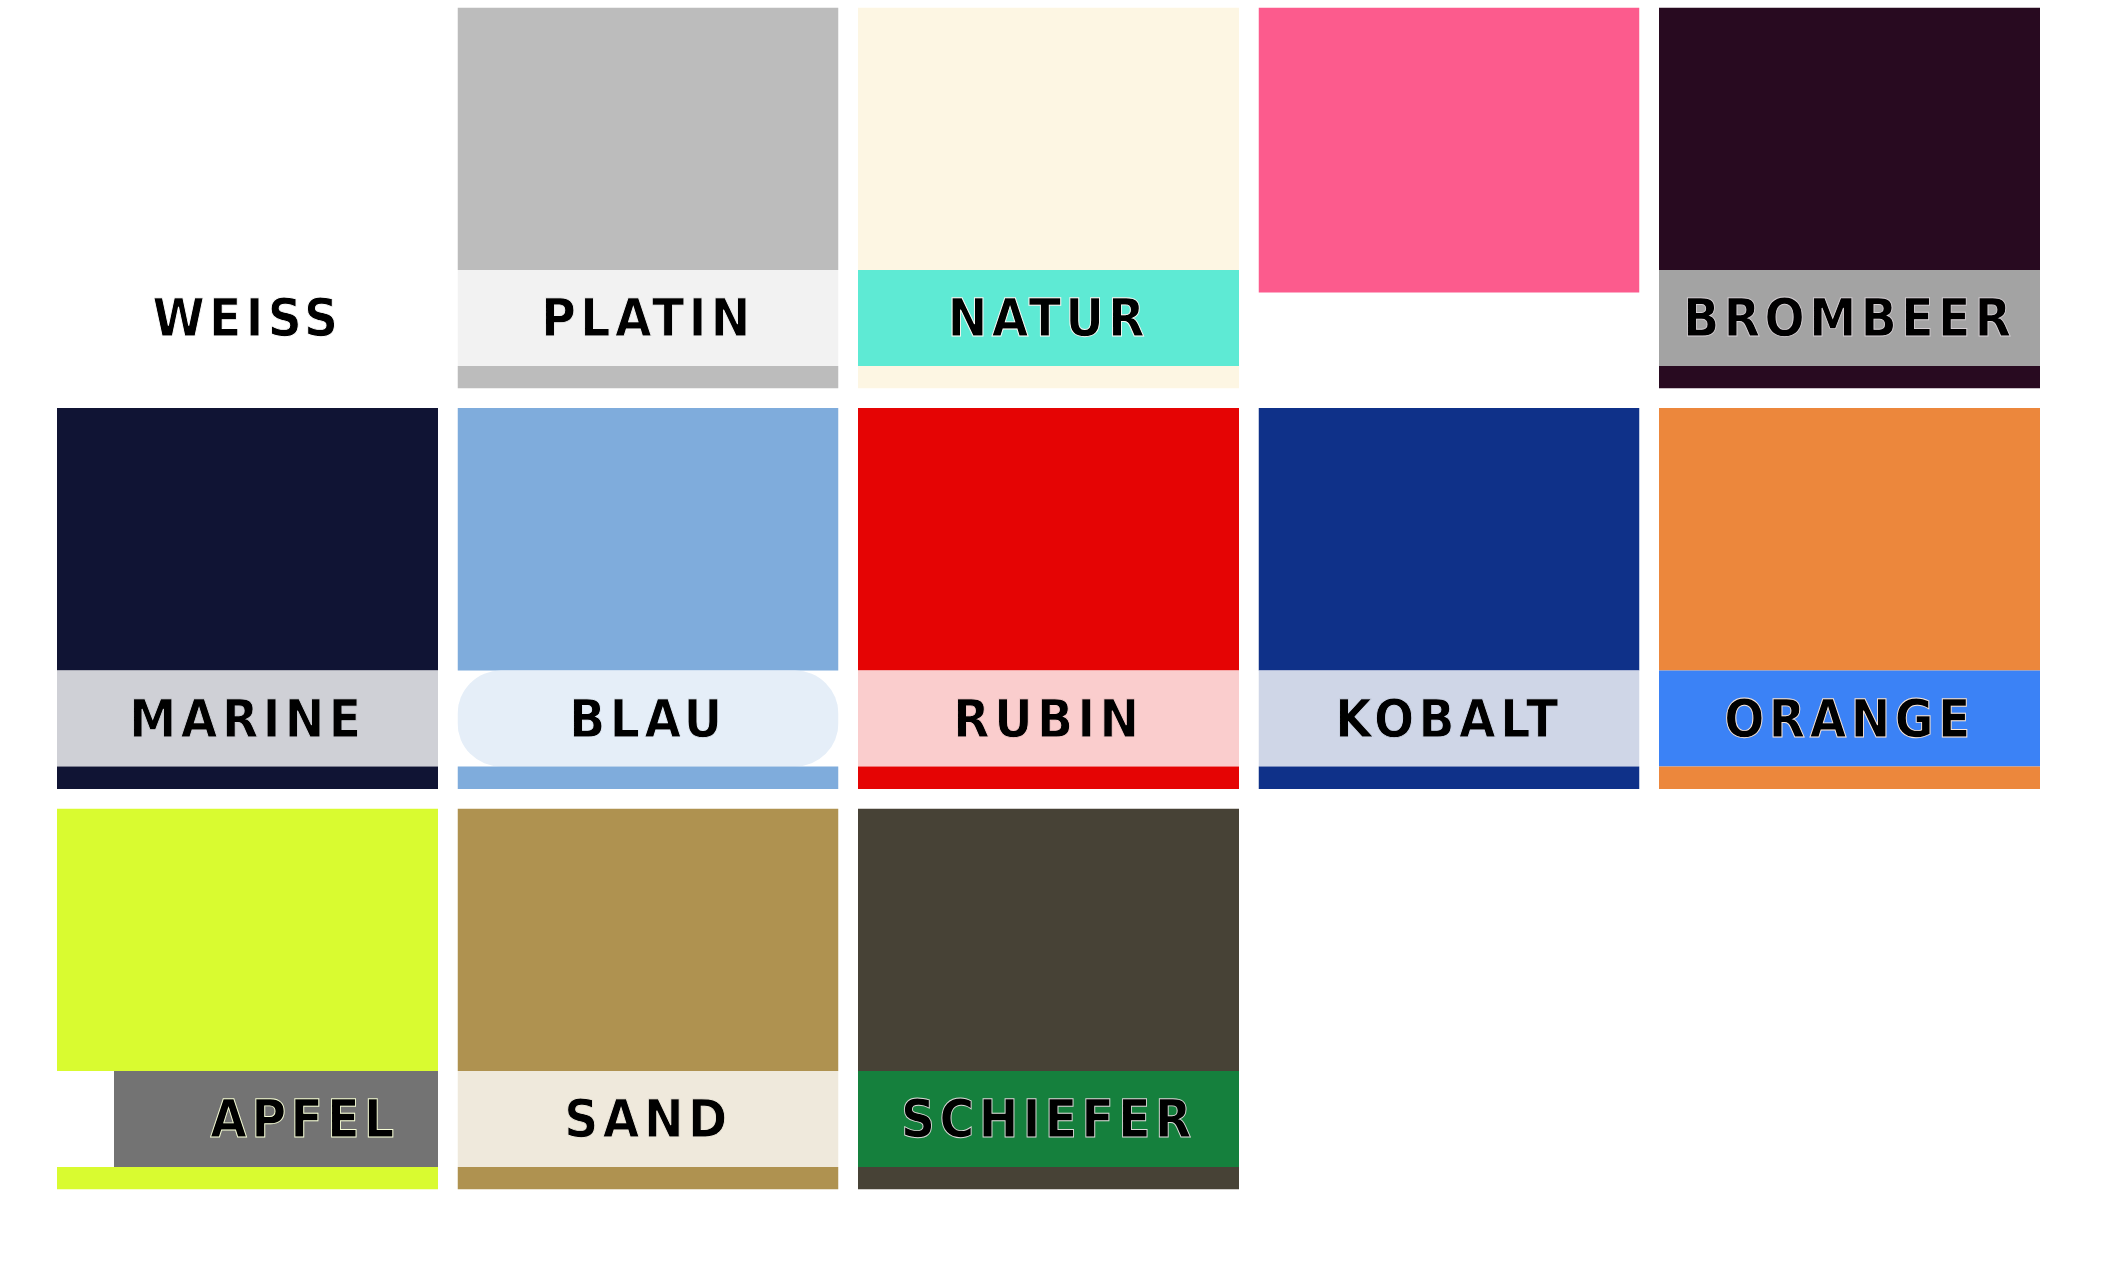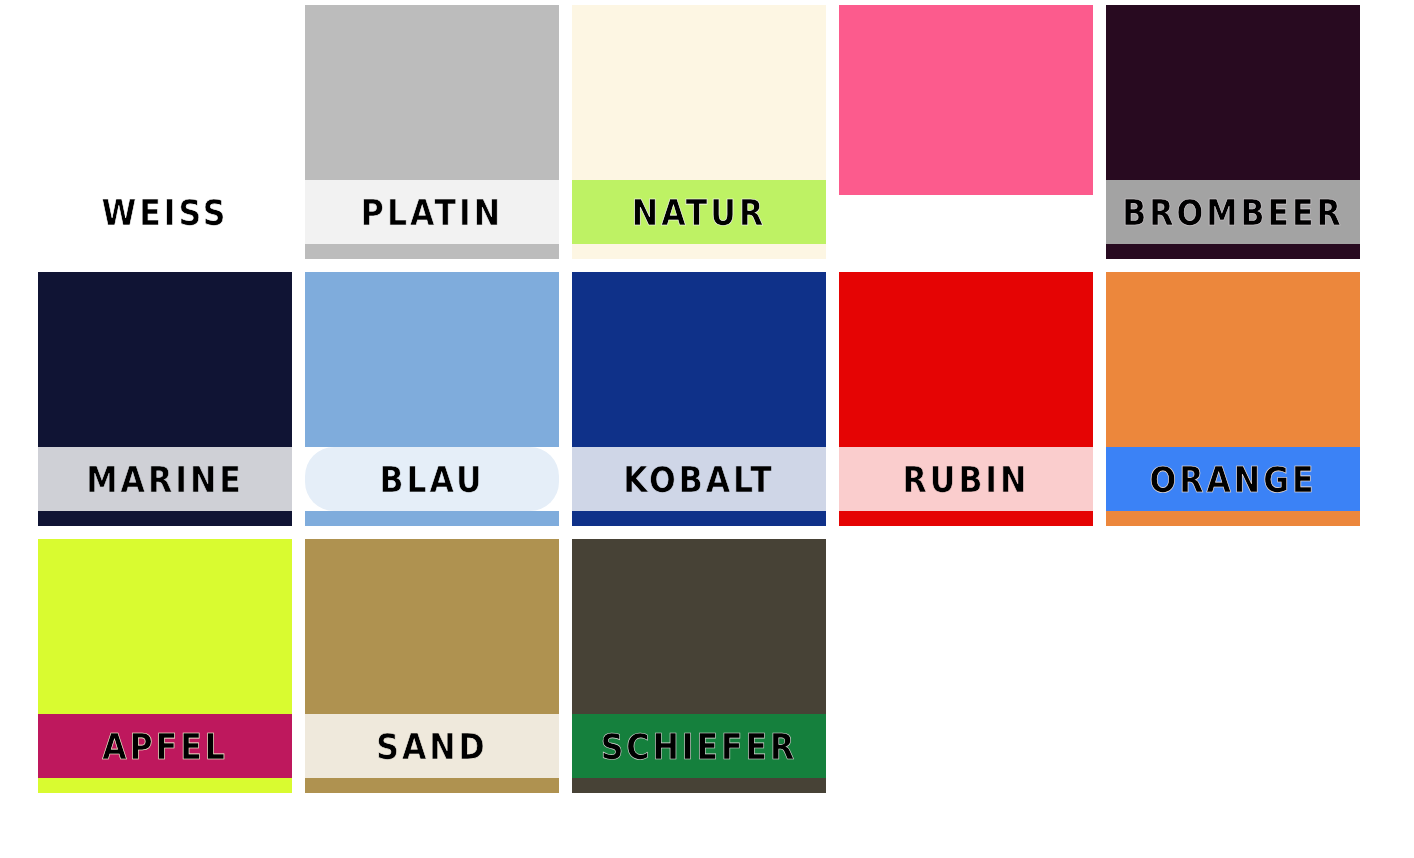--- a/index.html
+++ b/index.html
@@ -80,21 +80,21 @@
   </div>
   <div class="swatch-card">
     <div class="swatch-color" style="background-color: rgb(188, 188, 188);"></div>
     <div class="swatch-label" style="background-color: rgb(242, 242, 242);">
       <span class="swatch-label-text" style="-webkit-text-stroke-color: rgb(242, 242, 242);">PLATIN</span>
     </div>
     <div class="swatch-bar" style="background-color: rgb(188, 188, 188);"></div>
   </div>
   <div class="swatch-card">
     <div class="swatch-color" style="background-color: rgb(253, 246, 227);"></div>
-    <div class="swatch-label" style="background-color: #bef264; justify-content: center;">
+    <div class="swatch-label" style="background-color: #5eead4; justify-content: center;">
       <span class="swatch-label-text" style="-webkit-text-stroke-color: rgb(255, 253, 249);">NATUR</span>
     </div>
     <div class="swatch-bar" style="background-color: rgb(253, 246, 227);"></div>
   </div>
   <div class="swatch-card">
     <div class="swatch-color" style="background-color: rgb(252, 91, 141);"></div>
     <div class="swatch-bar" style="background-color: rgb(252, 91, 141);"></div>
   </div>
   <div class="swatch-card">
     <div class="swatch-color" style="background-color: rgb(40, 10, 32);"></div>
@@ -111,43 +111,43 @@
     <div class="swatch-bar" style="background-color: rgb(16, 20, 52);"></div>
   </div>
   <div class="swatch-card">
     <div class="swatch-color" style="background-color: rgb(127, 172, 220);"></div>
     <div class="swatch-label" style="background-color: rgb(229, 238, 248); border-radius: 29px;">
       <span class="swatch-label-text" style="-webkit-text-stroke-color: rgb(229, 238, 248);">BLAU</span>
     </div>
     <div class="swatch-bar" style="background-color: rgb(127, 172, 220);"></div>
   </div>
   <div class="swatch-card">
+    <div class="swatch-color" style="background-color: rgb(229, 4, 4);"></div>
+    <div class="swatch-label" style="background-color: rgb(250, 205, 205);">
+      <span class="swatch-label-text" style="-webkit-text-stroke-color: rgb(250, 205, 205);">RUBIN</span>
+    </div>
+    <div class="swatch-bar" style="background-color: rgb(229, 4, 4);"></div>
+  </div>
+  <div class="swatch-card">
     <div class="swatch-color" style="background-color: rgb(15, 49, 137);"></div>
     <div class="swatch-label" style="background-color: rgb(207, 214, 231);">
       <span class="swatch-label-text" style="-webkit-text-stroke-color: rgb(207, 214, 231);">KOBALT</span>
     </div>
     <div class="swatch-bar" style="background-color: rgb(15, 49, 137);"></div>
-  </div>
-  <div class="swatch-card">
-    <div class="swatch-color" style="background-color: rgb(229, 4, 4);"></div>
-    <div class="swatch-label" style="background-color: rgb(250, 205, 205);">
-      <span class="swatch-label-text" style="-webkit-text-stroke-color: rgb(250, 205, 205);">RUBIN</span>
-    </div>
-    <div class="swatch-bar" style="background-color: rgb(229, 4, 4);"></div>
   </div>
   <div class="swatch-card">
     <div class="swatch-color" style="background-color: rgb(236, 135, 60);"></div>
     <div class="swatch-label" style="background-color: #3b82f6; justify-content: center;">
       <span class="swatch-label-text" style="-webkit-text-stroke-color: rgb(251, 231, 216);">ORANGE</span>
     </div>
     <div class="swatch-bar" style="background-color: rgb(236, 135, 60);"></div>
   </div>
   <div class="swatch-card">
     <div class="swatch-color" style="background-color: rgb(217, 251, 48);"></div>
-    <div class="swatch-label" style="background-color: #be185d;">
+    <div class="swatch-label" style="background-color: #737373; margin-left: 38px;">
       <span class="swatch-label-text" style="-webkit-text-stroke-color: rgb(247, 254, 214);">APFEL</span>
     </div>
     <div class="swatch-bar" style="background-color: rgb(217, 251, 48);"></div>
   </div>
   <div class="swatch-card">
     <div class="swatch-color" style="background-color: rgb(175, 146, 80);"></div>
     <div class="swatch-label" style="background-color: rgb(239, 233, 220);">
       <span class="swatch-label-text" style="-webkit-text-stroke-color: rgb(239, 233, 220);">SAND</span>
     </div>
     <div class="swatch-bar" style="background-color: rgb(175, 146, 80);"></div>

